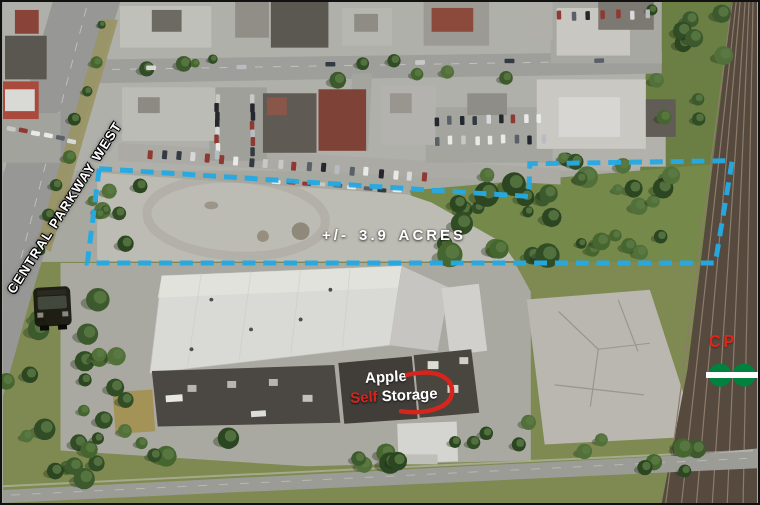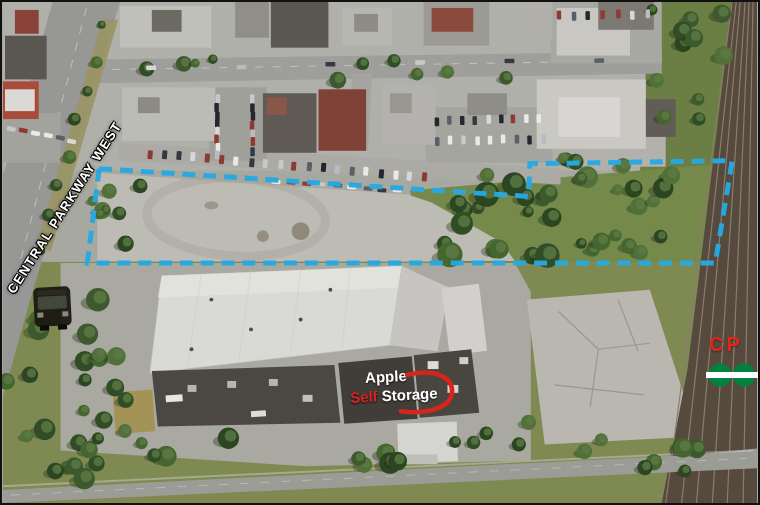--- a/index.html
+++ b/index.html
@@ -16,21 +16,21 @@
     font-size:13px;font-weight:700;letter-spacing:1.5px;
     transform:rotate(-57.5deg);
     text-shadow:-1px -1px 0 #000,1px -1px 0 #000,-1px 1px 0 #000,1px 1px 0 #000,0 0 4px #000;
   }
   #acreage-label{
     left:320px;top:224px;font-size:15px;font-weight:700;
     letter-spacing:3px;word-spacing:3px;
     text-shadow:0 1px 3px rgba(0,0,0,.75),0 0 2px rgba(0,0,0,.5);
   }
   #cp-label{
-    left:707px;top:331px;font-size:20px;font-weight:900;letter-spacing:3px;
+    left:707px;top:331px;font-size:16px;font-weight:900;letter-spacing:3px;
     color:var(--cp-red);text-shadow:0 1px 2px rgba(0,0,0,.35);
   }
   #apple-logo{
     position:absolute;left:348px;top:364px;width:112px;height:56px;
     transform:rotate(-3deg);font-weight:800;font-size:15px;line-height:19px;
     color:var(--label-white);text-shadow:0 1px 2px rgba(0,0,0,.8);
   }
   #apple-logo .l1{margin-left:16px;}
   #apple-logo .red{color:var(--logo-red);}
   #apple-logo svg{position:absolute;left:0;top:0;overflow:visible;}
@@ -851,20 +851,21 @@
         <rect x="28.26694622514769" y="130.1875499116257" width="9" height="4.5" rx="1" fill="#e9e9e7" transform="rotate(10.954062643398334 32.76694622514769 132.4375499116257)"></rect>
         <rect x="41.25192733369767" y="132.26725907092913" width="9" height="4.5" rx="1" fill="#e9e9e7" transform="rotate(10.954062643398334 45.75192733369767 134.51725907092913)"></rect>
         <rect x="53.32757290536538" y="134.61243925094604" width="9" height="4.5" rx="1" fill="#5a6068" transform="rotate(10.954062643398334 57.82757290536538 136.86243925094604)"></rect>
         <rect x="64.62860550824553" y="138.3057483327575" width="9" height="4.5" rx="1" fill="#d6d8da" transform="rotate(10.954062643398334 69.12860550824553 140.5557483327575)"></rect>
       </g>
 
     <polygon class="prop-outline" points="97,168 530,196 531,163 735,160 718,263 85,263"></polygon>
   </svg>
 
   <div class="maplabel" id="street-label">CENTRAL PARKWAY WEST</div>
+  <div class="maplabel" id="acreage-label">+/- 3.9 ACRES</div>
   <div class="maplabel" id="cp-label">CP</div>
 
   <div id="apple-logo">
     <svg width="112" height="56">
       <path d="M58,9 C90,3 104,16 102,29 C100,44 76,50 50,45" fill="none" stroke="var(--logo-red)" stroke-width="4.5" stroke-linecap="round"></path>
     </svg>
     <div class="l1">Apple</div>
     <div class="l2">
       <span class="red">Self</span>
       <span>Storage</span>

